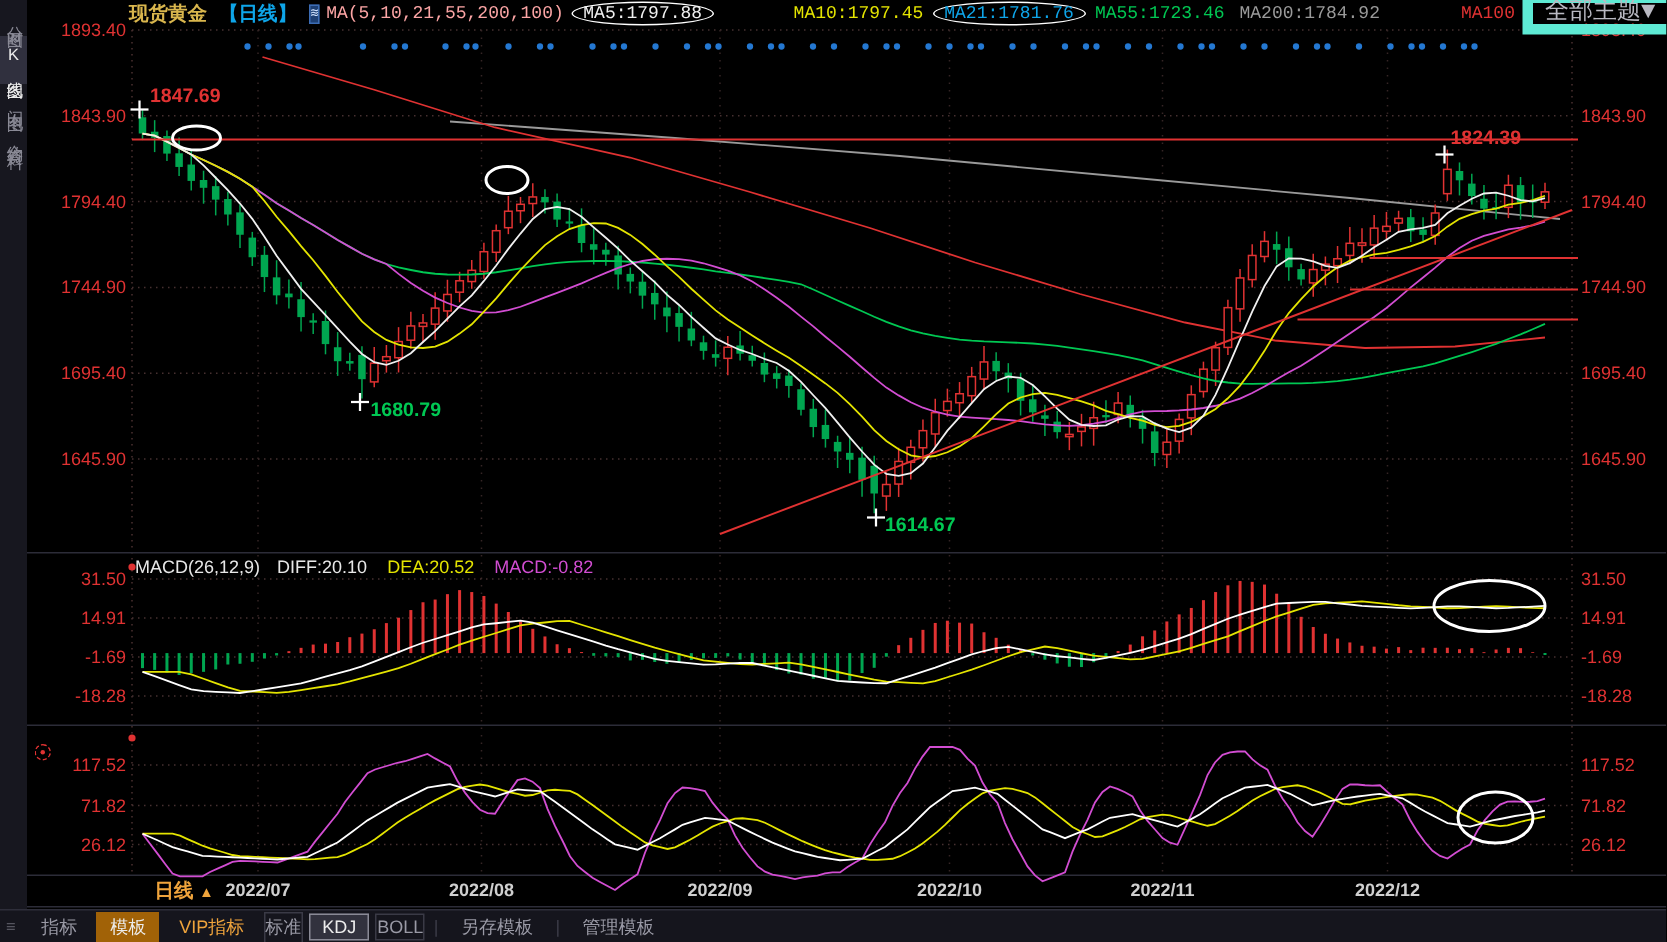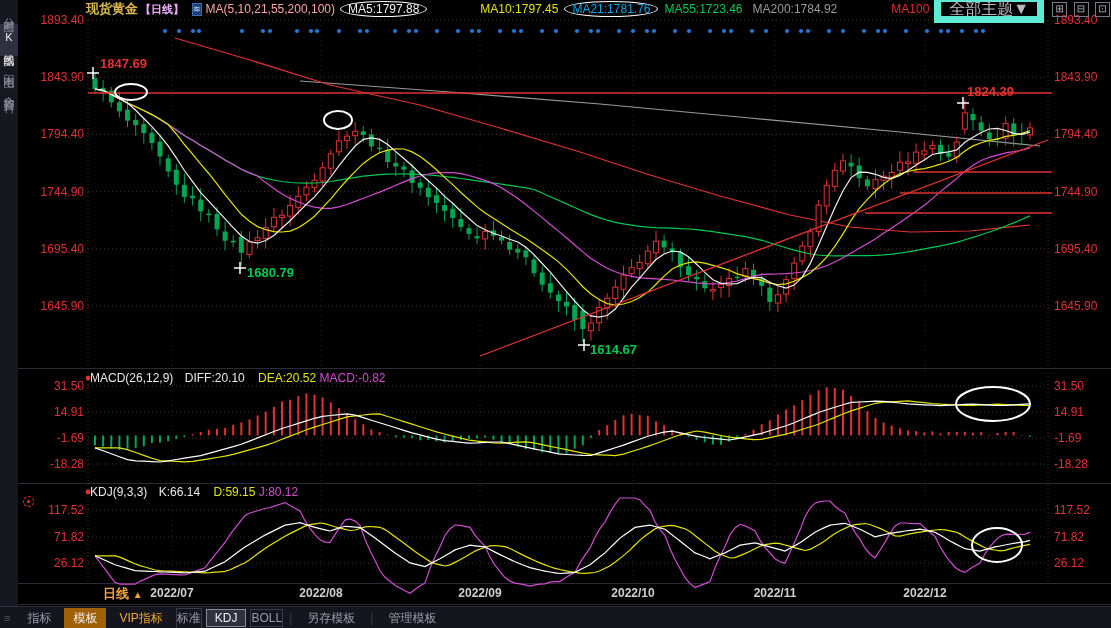--- a/index.html
+++ b/index.html
@@ -5,36 +5,36 @@
   html,body{margin:0;padding:0;background:#000;}
   .app{position:relative;width:1111px;height:628px;background:#000;overflow:hidden;
        font-family:"Liberation Sans",sans-serif;-webkit-font-smoothing:antialiased;}
   
   .sidebar{position:absolute;left:0;top:0;width:18px;height:606px;background:#17171f;z-index:5;}
   .side-item{writing-mode:vertical-rl;text-orientation:upright;color:#8a8a96;font-size:11px;
              letter-spacing:2px;padding:7px 2px;margin:2px 0;cursor:pointer;text-align:center;width:14px;}
   .side-item.active{background:#30303e;color:#ececec;}
   
   .header{position:absolute;left:18px;top:0;width:1093px;height:18px;display:flex;align-items:center;
-          font-size:12px;color:#ddd;z-index:6;white-space:nowrap;}
+          font-size:12px;color:#ddd;z-index:6;white-space:nowrap;font-family:Liberation Mono, monospace;}
   .title{color:#d9b64d;font-weight:bold;margin-left:68px;font-size:13px;}
-  .period{color:#f0abfc;font-weight:bold;margin-left:2px;font-size:11px;}
+  .period{color:#0ea5e9;font-weight:bold;margin-left:8px;font-size:13px;}
   .ma-icon{display:inline-block;width:13px;height:11px;background:#1d3f73;color:#cfe2ff;font-size:9px;
            line-height:11px;text-align:center;margin:0 4px 0 8px;border:1px solid #3c6cb4;}
   .ma-group{color:#fca5a5;margin-right:4px;}
   .ma-val{margin:0 5px;}
   .circled{border:1px solid #fff;border-radius:50%;padding:0 7px;margin:0 1px;}
   .spacer{flex:1;}
   .theme-btn{border:7px solid #5eead4;color:#b9b9c2;padding:0 8px;height:14px;line-height:13px;
              font-size:16px;margin-right:8px;cursor:pointer;}
   .hdr-tool{display:inline-block;border:1px solid #7a7a86;color:#b9b9c2;width:13px;height:13px;
             line-height:12px;text-align:center;font-size:10px;margin-right:3px;cursor:pointer;}
   .hdr-tools{margin-right:84px;}
   
-  .pane-title{position:absolute;left:90px;font-size:12px;white-space:nowrap;z-index:4;} .pt-yellow{color:#e4e400;margin-left:10px;} .pt-magenta{color:#d24dd2;}
+  .pane-title{position:absolute;left:90px;font-size:12px;white-space:nowrap;z-index:4;} .pt-yellow{color:#e4e400;margin-left:10px;} .pt-magenta{color:#d24dd2;margin-left:10px;}
   .pt-t{color:#e8e8e8;} .pt-sp{margin-left:8px;color:#e8e8e8;}
   .kdj-gear{position:absolute;left:23px;top:496px;width:9px;height:9px;border:1px dashed #e03232;
             border-radius:50%;z-index:4;}
   .kdj-gear i{position:absolute;left:3px;top:3px;width:3px;height:3px;background:#e03232;border-radius:50%;}
   
   .tf{position:absolute;left:103px;top:585px;color:#f0a43c;font-weight:bold;font-size:13px;z-index:6;cursor:pointer;}
   .tf .arr{font-size:10px;}
   
   .toolbar{position:absolute;left:0;top:606px;width:1111px;height:22px;background:#15151d;
            border-top:1px solid #2e2e3a;display:flex;align-items:center;font-size:12px;z-index:6;}
@@ -579,26 +579,20 @@
     </span>
   </div>
 
   <div class="pane-title" style="top:371px;">
     <span class="pt-t">MACD(26,12,9)</span>
     <span class="pt-sp">DIFF:20.10</span>
     <span class="pt-yellow">DEA:20.52</span>
     <span class="pt-magenta">MACD:-0.82</span>
   </div>
 
-  <div class="pane-title" style="top:485px;">
-    <span class="pt-t">KDJ(9,3,3)</span>
-    <span class="pt-sp">K:66.14</span>
-    <span class="pt-yellow">D:59.15</span>
-    <span class="pt-magenta">J:80.12</span>
-  </div>
   <div class="kdj-gear">
       <i></i>
     </div>
 
   <div class="tf">
     <span>日线</span>
     <span class="arr">▲</span>
   </div>
 
   <div class="toolbar">

